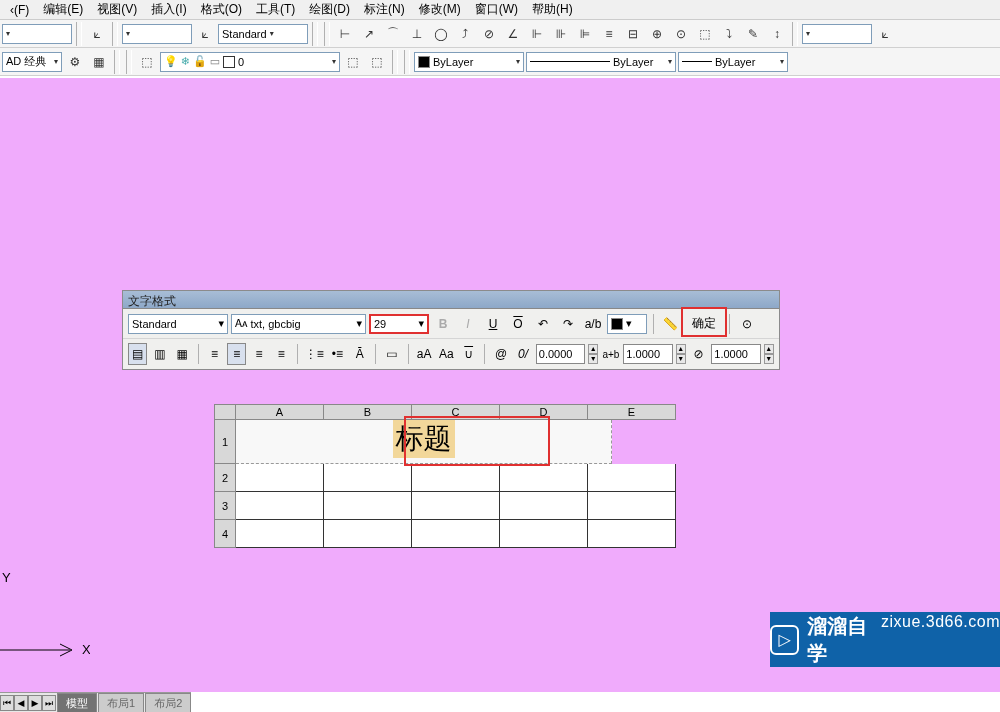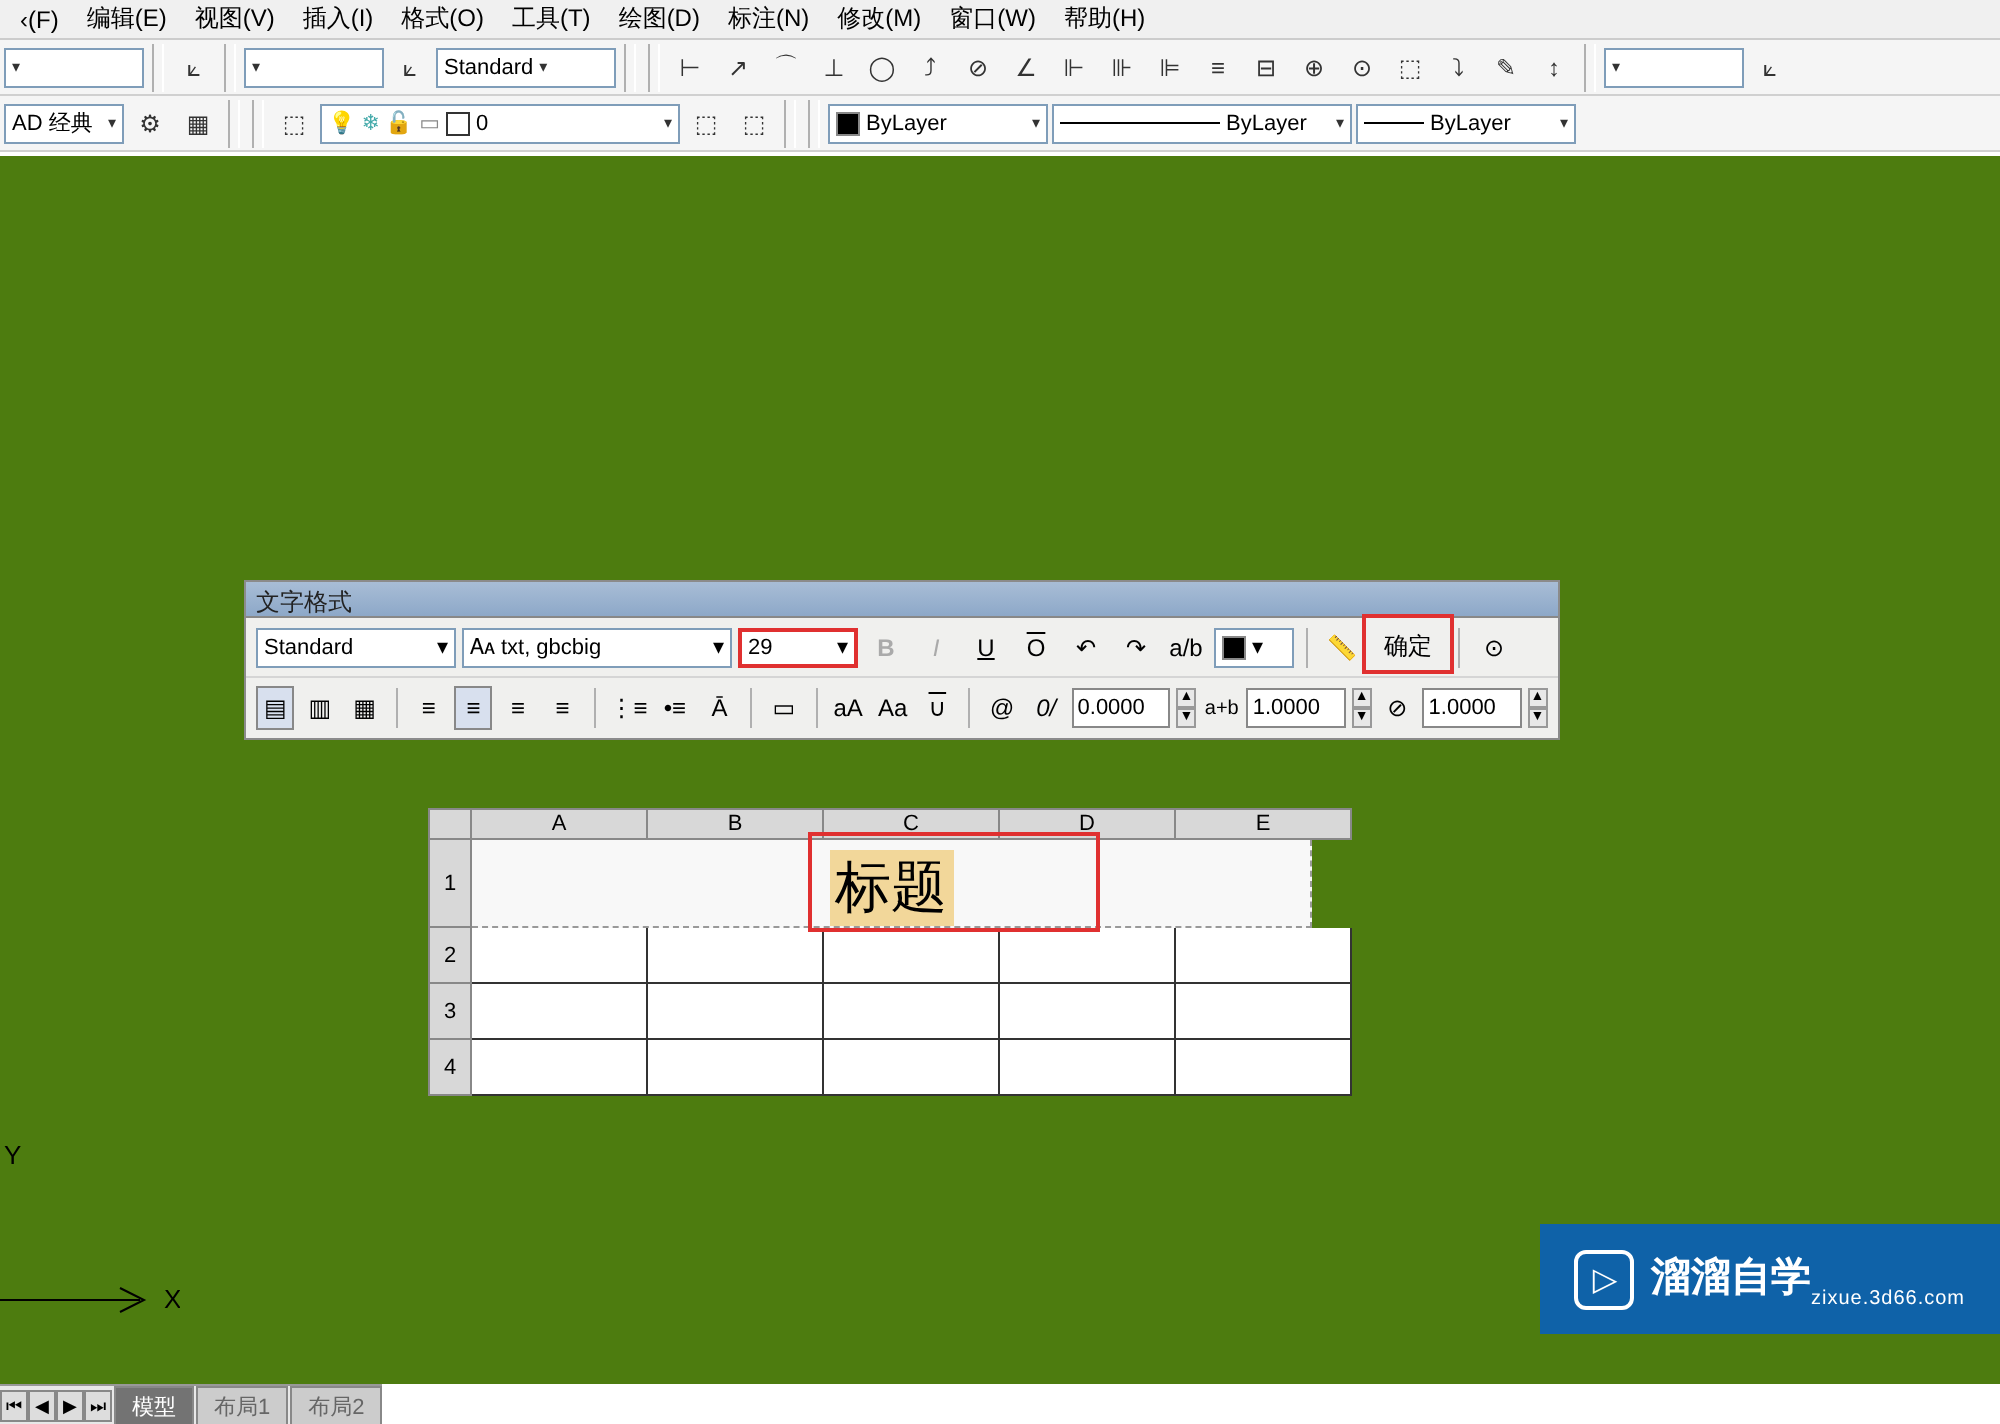--- a/index.html
+++ b/index.html
@@ -14,21 +14,21 @@
 .tb-sep { width: 6px; height: 24px; border-left: 1px solid #b0b0b0; border-right: 1px solid #fff; margin: 0 2px; }
 .tb-btn { width: 22px; height: 22px; border: 1px solid transparent; display: inline-flex; align-items: center; justify-content: center; font-size: 12px; background: transparent; color: #333; }
 .tb-dropdown { height: 20px; background: #fff; border: 1px solid #7f9db9; display: inline-flex; align-items: center; padding: 0 3px; font-size: 11px; gap: 3px; }
 .tb-dropdown .arrow { font-size: 8px; color: #333; }
 .wide-dd { min-width: 110px; }
 .layer-dd { min-width: 180px; }
 .color-sw { width: 12px; height: 12px; background: #000; border: 1px solid #888; }
 .line-preview { width: 80px; height: 1px; background: #000; }
 
 
-.canvas { position: absolute; top: 78px; left: 0; right: 0; bottom: 20px; background: #4d7c0f; overflow: hidden; padding-left: 20px; }
+.canvas { position: absolute; top: 78px; left: 0; right: 0; bottom: 20px; background: #f0abfc; overflow: hidden; padding-left: 20px; }
 
 
 .text-panel { position: absolute; left: 122px; top: 212px; width: 658px; background: #f0f0ee; border: 1px solid #8b8b8b; }
 .text-panel-title { background: linear-gradient(#a8bdd6, #8da8c8); height: 18px; padding: 2px 5px; font-size: 12px; color: #222; border-bottom: 1px solid #888; }
 .text-panel-row { height: 30px; display: flex; align-items: center; padding: 3px 5px; gap: 3px; border-bottom: 1px solid #d5d5d5; }
 .text-panel-row:last-child { border-bottom: none; }
 .tp-dd { height: 20px; background: #fff; border: 1px solid #7f9db9; font-size: 11px; padding: 0 3px; display: inline-flex; align-items: center; gap: 3px; }
 .tp-btn { width: 22px; height: 22px; border: 1px solid transparent; display: inline-flex; align-items: center; justify-content: center; font-size: 12px; background: transparent; }
 .tp-btn.active { border: 1px solid #888; background: #d8e0ee; }
 .tp-sep { width: 1px; height: 20px; background: #b0b0b0; margin: 0 3px; }
@@ -38,38 +38,38 @@
 .red-box { border: 2px solid #e03030 !important; }
 .red-outline { position: absolute; border: 2px solid #e03030; pointer-events: none; }
 
 
 .sheet { position: absolute; left: 214px; top: 326px; }
 .sheet-hdr { display: flex; }
 .sheet-corner { width: 22px; height: 16px; background: #d8d8d8; border: 1px solid #888; }
 .sheet-col { width: 88px; height: 16px; background: #d8d8d8; border: 1px solid #888; border-left: none; text-align: center; font-size: 11px; line-height: 14px; font-family: Arial; }
 .sheet-row { display: flex; }
 .sheet-rownum { width: 22px; background: #d8d8d8; border: 1px solid #888; border-top: none; text-align: center; font-size: 11px; display: flex; align-items: center; justify-content: center; font-family: Arial; }
-.sheet-title-cell { width: 420px; height: 44px; background: #f8f8f8; border: 1px dashed #999; border-left: none; border-top: none; display: flex; align-items: flex-end; justify-content: center; position: relative; }
+.sheet-title-cell { width: 376px; height: 44px; background: #f8f8f8; border: 1px dashed #999; border-left: none; border-top: none; display: flex; align-items: flex-start; justify-content: center; position: relative; }
 .title-text { font-family: KaiTi, SimSun, serif; font-size: 28px; background: #f2d79a; padding: 0 3px; }
 .sheet-cell { width: 88px; height: 28px; border: 1px solid #333; border-left: none; border-top: none; background: #fff; }
 .sheet-cell:first-of-type { border-left: 1px solid #333; }
 
 
 .tabs-bottom { position: absolute; left: 0; bottom: 0; height: 20px; background: #e8e8e8; border-top: 1px solid #999; display: flex; align-items: center; font-size: 11px; }
 .tab-nav { width: 14px; height: 16px; border: 1px solid #888; background: #ddd; text-align: center; line-height: 14px; font-size: 9px; }
 .tab-item { padding: 2px 8px; border: 1px solid #888; border-bottom: none; background: #f8f8f8; margin-left: 1px; }
 .tab-item.active { background: #737373; color: #fff; }
 .tab-item.inactive { background: #ccc; color: #666; }
 
 
 .watermark { position: absolute; right: 0; bottom: 25px; width: 230px; height: 55px; background: #0f62a8; color: #fff; display: flex; align-items: center; justify-content: center; gap: 8px; }
 .wm-icon { width: 30px; height: 30px; border: 2px solid #fff; border-radius: 6px; display: flex; align-items: center; justify-content: center; font-size: 16px; }
 .wm-text { display: flex; flex-direction: row; }
 .wm-main { font-size: 20px; font-weight: bold; font-family: SimHei; }
-.wm-sub { font-size: 10px; letter-spacing: 0.5px; margin-top: 19px; }
+.wm-sub { font-size: 16px; letter-spacing: 0.5px; }
 
 .arrow-line { position: absolute; left: 0; top: 562px; width: 90px; height: 20px; }
 </style>
 </head>
 <body>
 
 <div class="menubar">
   <span>‹(F)</span>
   <span>编辑(E)</span>
   <span>视图(V)</span>

